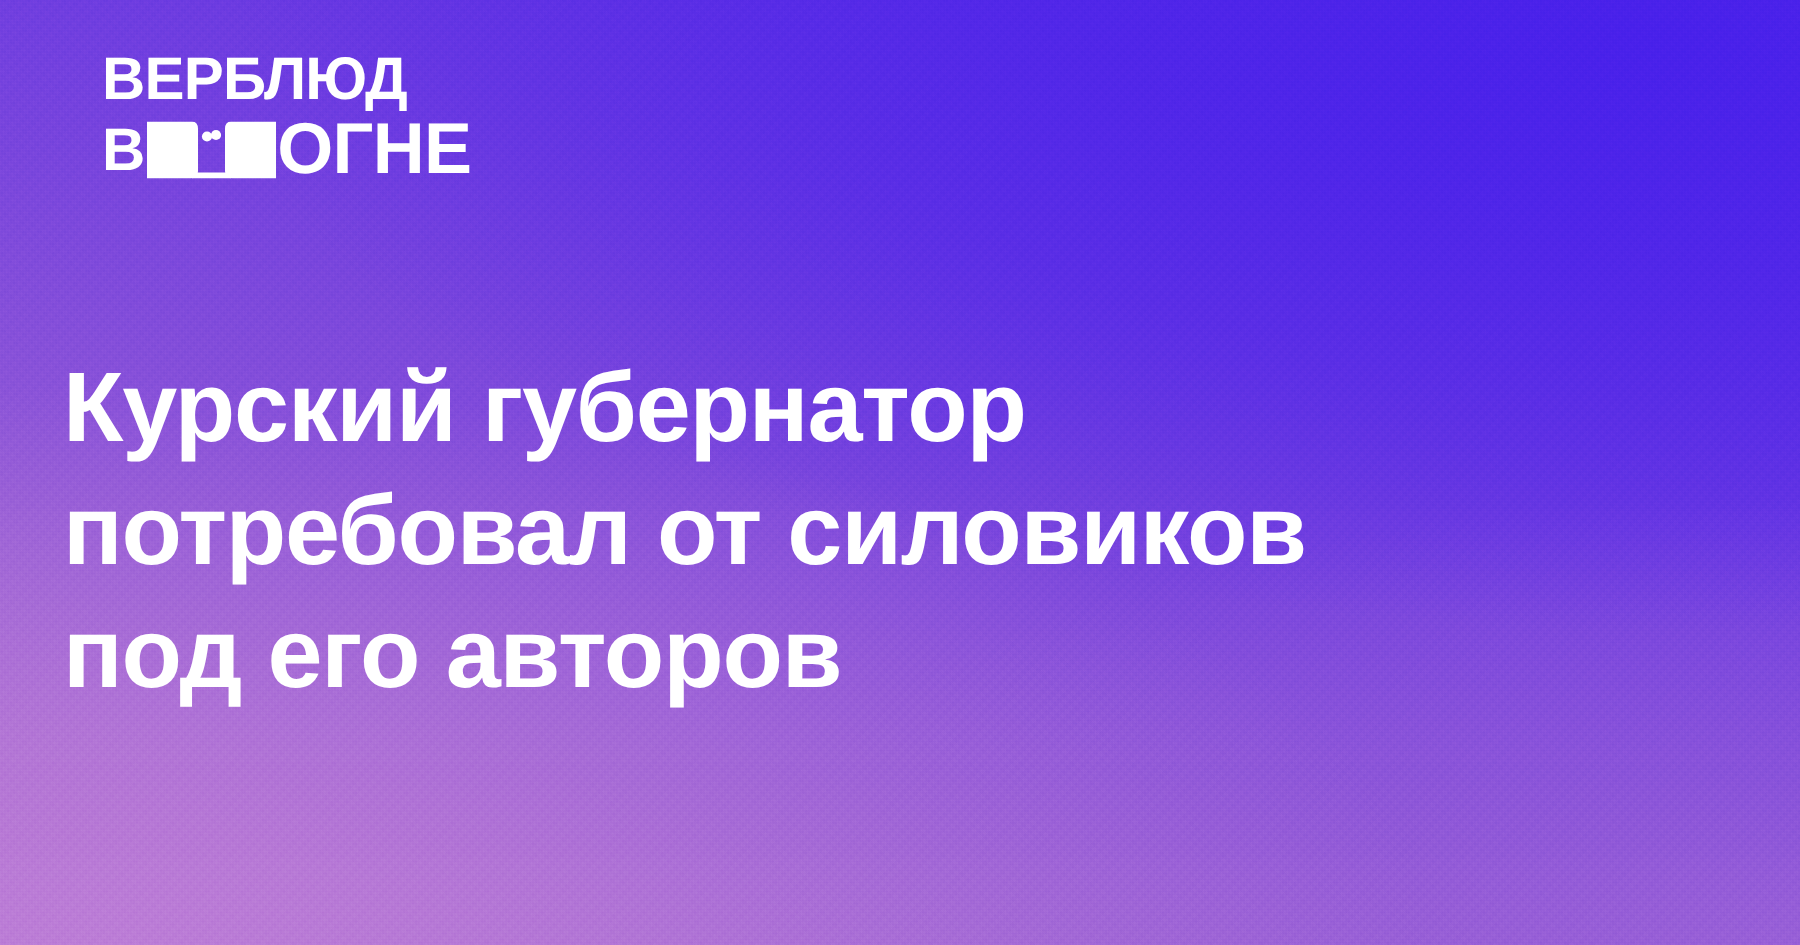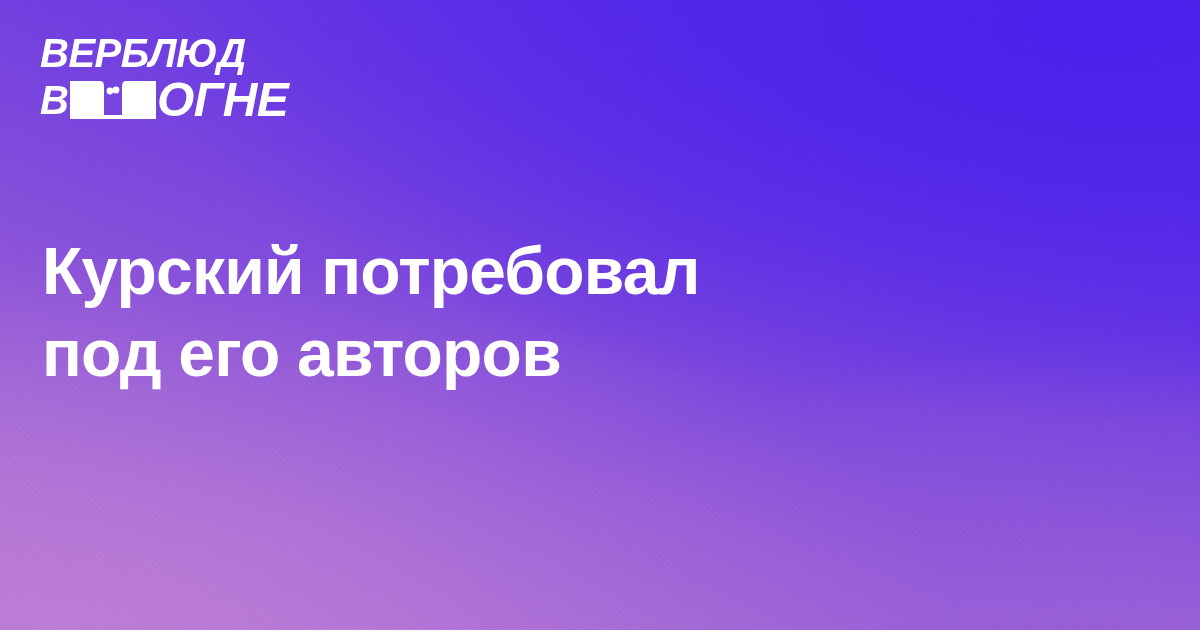--- a/index.html
+++ b/index.html
@@ -58,24 +58,23 @@
   .content {
     position: relative;
     z-index: 3;
     width: 100%;
     height: 100%;
   }
 
   
   .logo {
     position: absolute;
-    left: 40px;
+    left: 68px;
     top: 33px;
     width: 280px;
-    font-style: italic;
   }
   .logo-line {
     display: block;
     color: #ffffff;
     font-weight: 700;
     letter-spacing: -0.5px;
     white-space: nowrap;
   }
   .logo-word {
     font-size: 40px;
@@ -158,18 +157,19 @@
 
             <rect x="30" y="34" width="26" height="4" fill="#ffffff"></rect>
           </svg>
         </span>
 
         <span class="logo-ogne">ОГНЕ</span>
       </div>
     </div>
 
     <h1 class="headline">
-      <span class="headline-line">Курский потребовал</span>
+      <span class="headline-line">Курский губернатор</span>
+      <span class="headline-line">потребовал от силовиков</span>
       <span class="headline-line">под его авторов</span>
     </h1>
 
   </div>
 </div>
 
 </body></html>

